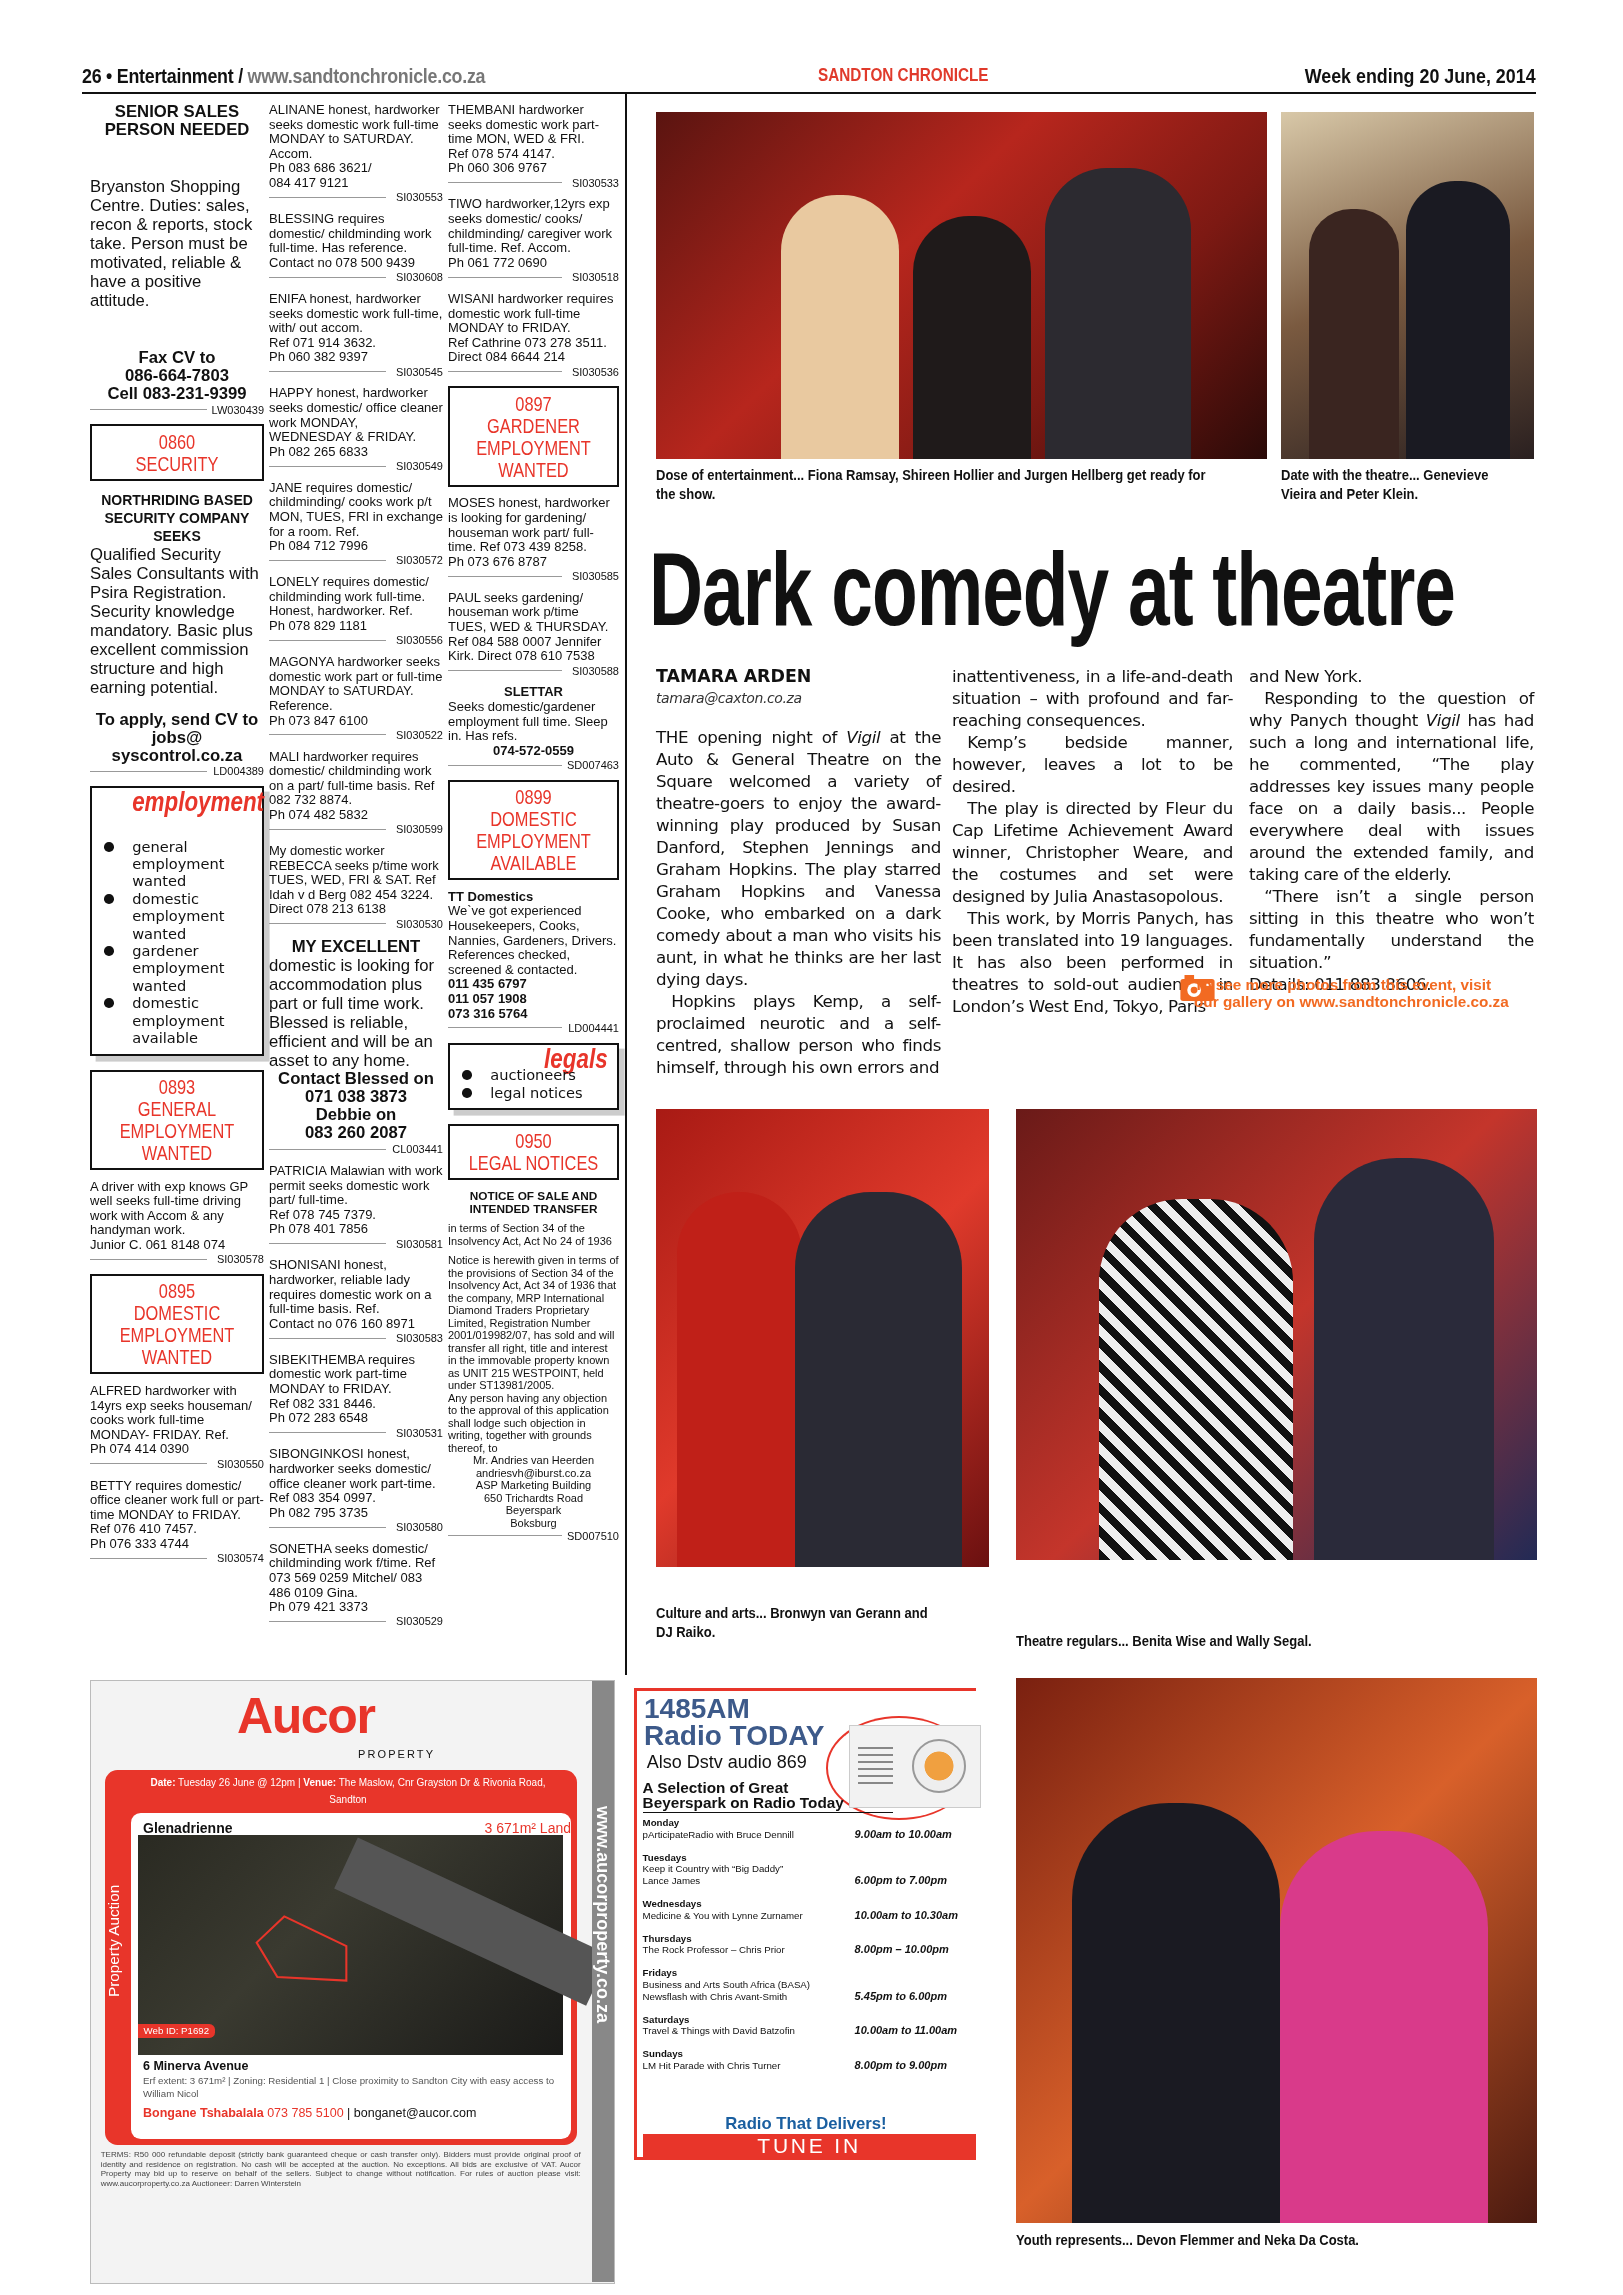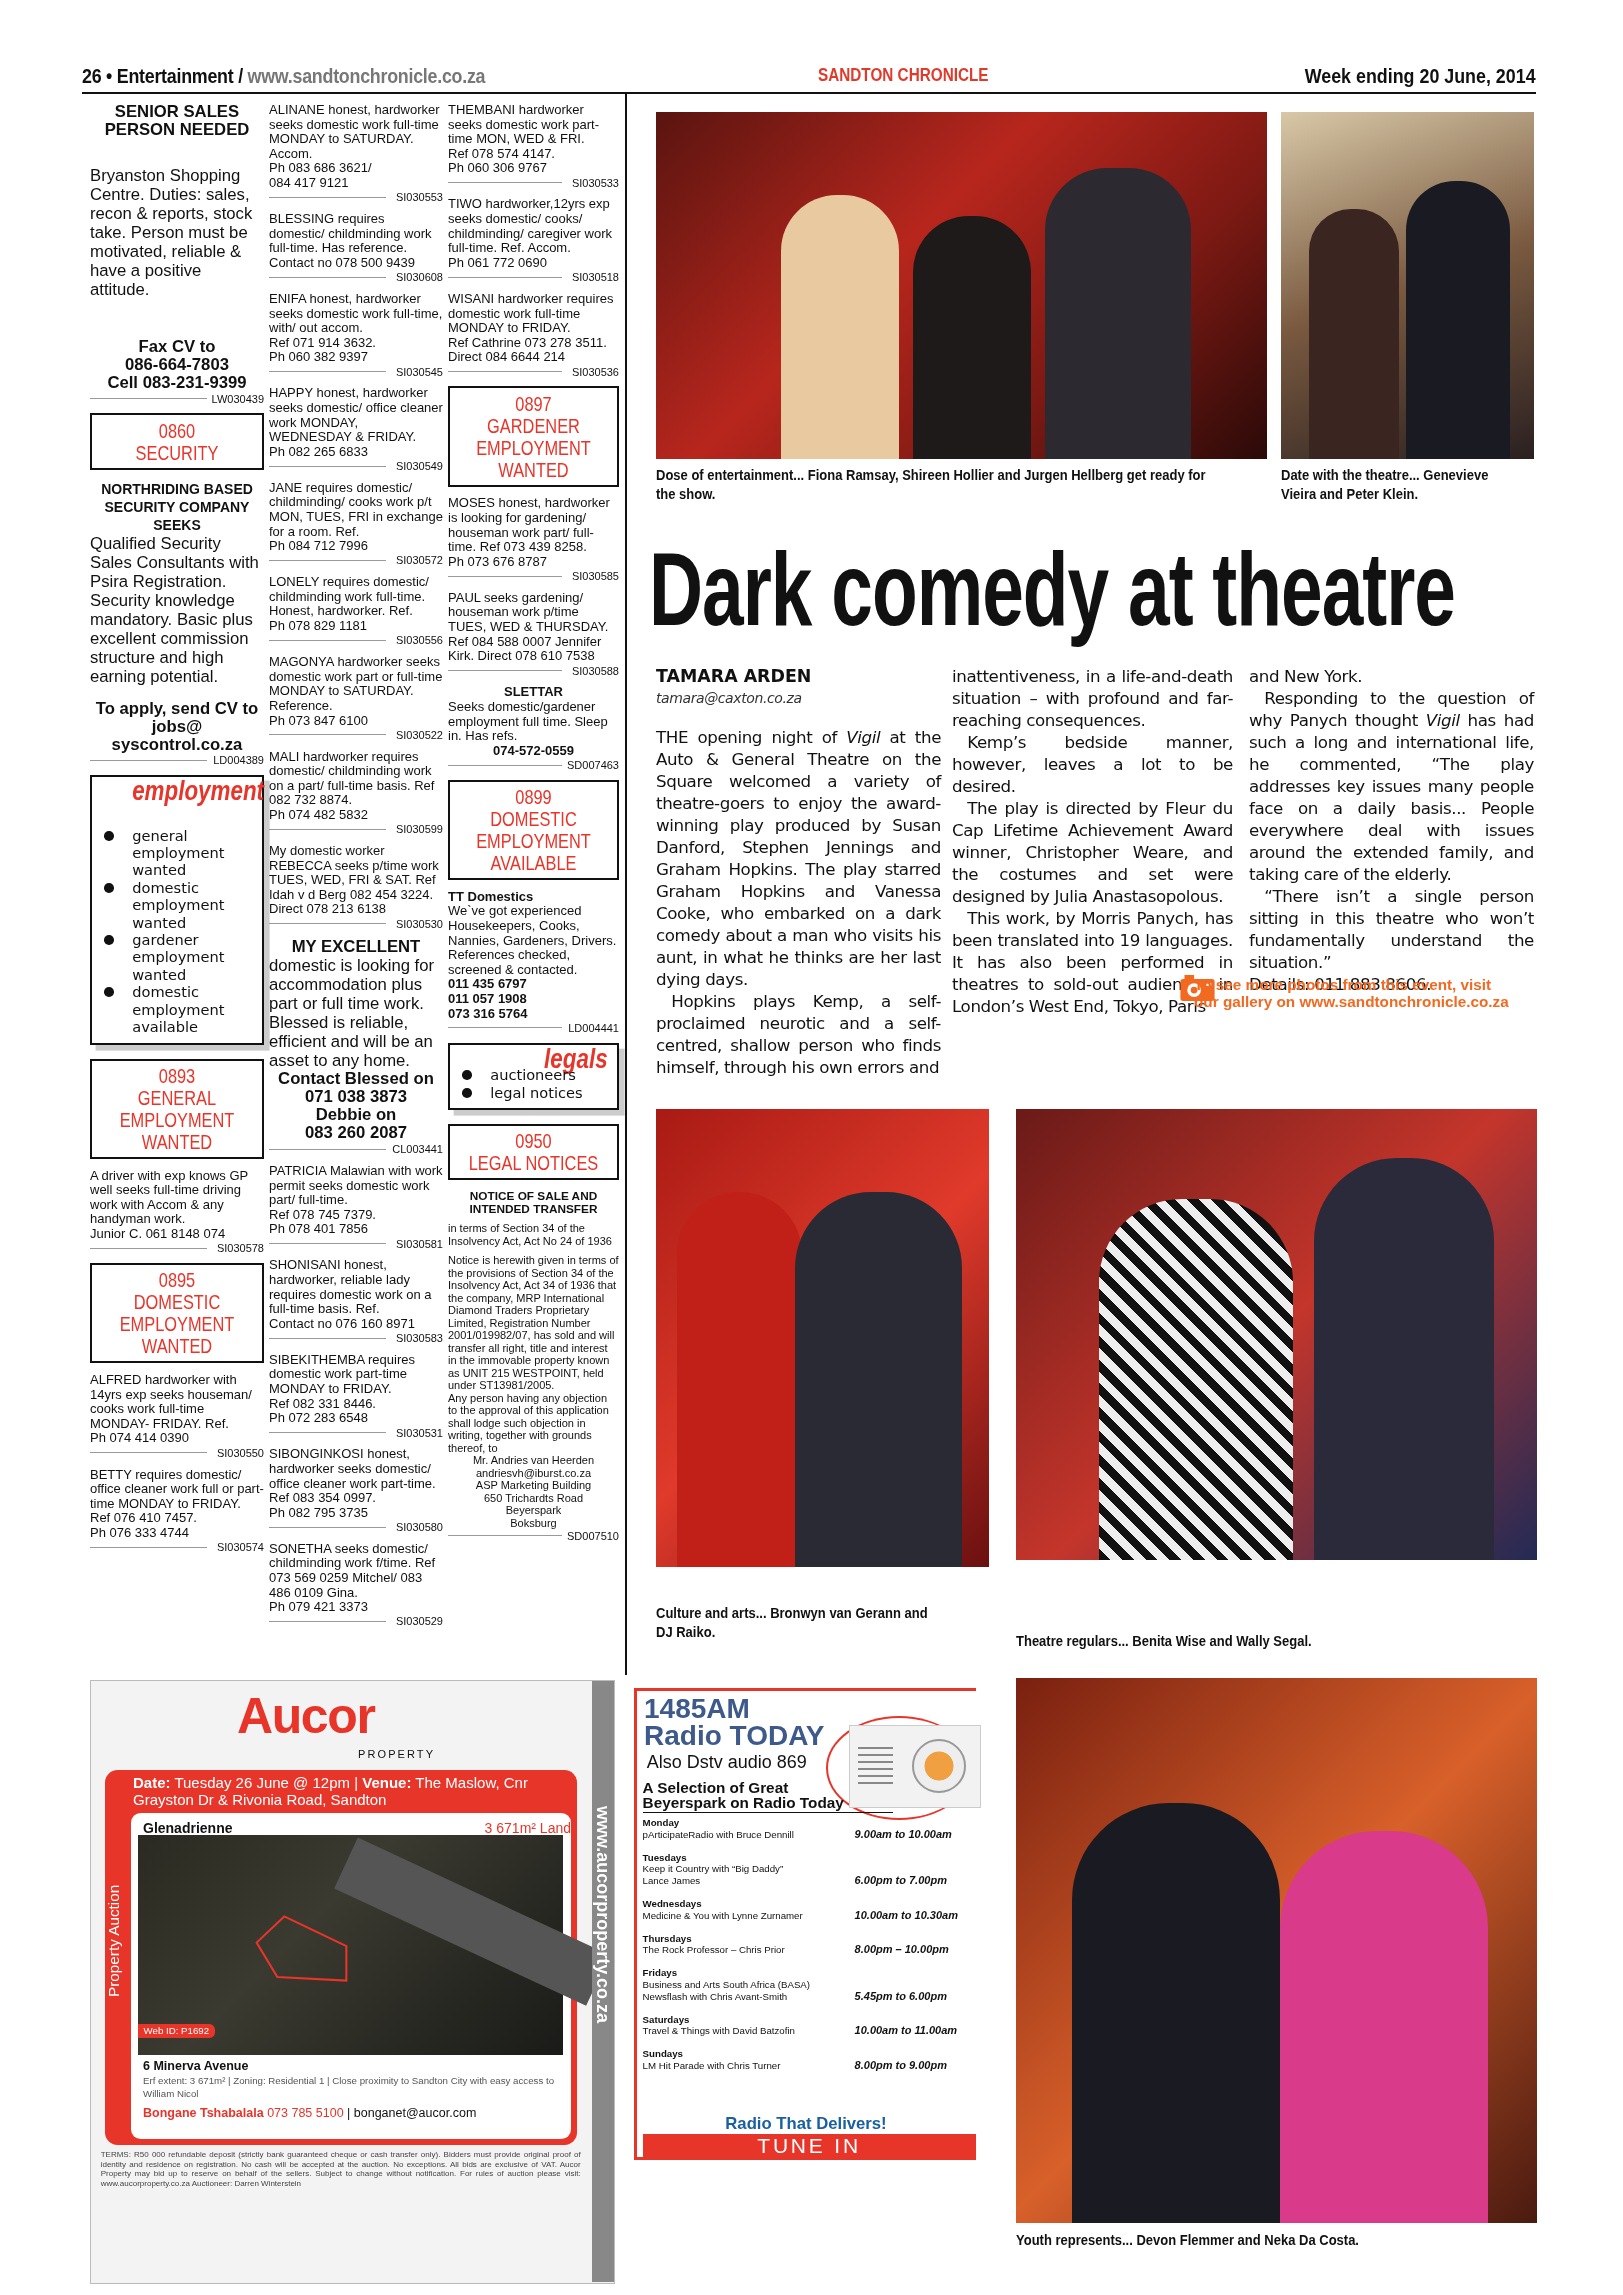--- a/index.html
+++ b/index.html
@@ -46,21 +46,21 @@
 <div class="abs hdr">
   <div class="l"><span>26 • Entertainment /</span> <span class="url">www.sandtonchronicle.co.za</span></div>
   <div class="c">SANDTON CHRONICLE</div>
   <div class="r">Week ending 20 June, 2014</div>
 </div>
 <div class="abs hrule"></div>
 <div class="abs vrule"></div>
 
 <div class="col" style="left:90px;top:103px;width:174px">
   <div class="ad">
-    <p class="bighead" style="white-space:pre-line;margin-bottom:27px">SENIOR SALES
+    <p class="bighead" style="white-space:pre-line;margin-bottom:38px">SENIOR SALES
 PERSON NEEDED</p>
     <p class="bigbody" style="white-space:normal">Bryanston Shopping Centre.
 Duties: sales, recon &amp; reports, stock take.
 Person must be motivated, reliable &amp; have a positive attitude.</p>
     <p class="bighead" style="white-space:pre-line;margin-top:39px">Fax CV to
 086-664-7803
 Cell 083-231-9399</p>
     <div class="ref">LW030439</div>
   </div>
   <div class="catbox">
@@ -326,21 +326,21 @@
 <div class="photo" style="left:1016px;top:1678px;width:521px;height:545px;background:linear-gradient(135deg,#7a2010,#d8602a 50%,#4a1a10)">
   <div class="abs" style="left:56px;top:125px;width:208px;height:420px;border-radius:97px 97px 0 0;background:#1a1a22"></div>
   <div class="abs" style="left:264px;top:153px;width:208px;height:392px;border-radius:97px 97px 0 0;background:#d93a8a"></div>
 </div>
 <div class="cap" style="left:1016px;top:2230px;width:521px">Youth represents... Devon Flemmer and Neka Da Costa.</div>
 
 <div class="abs aucor">
   <div class="abs" style="left:146px;top:5.6px;font-size:50px;font-weight:bold;color:#e8352a;letter-spacing:-1.4px">Aucor</div>
   <div class="abs" style="left:267px;top:67px;font-size:11px;letter-spacing:2.1px">PROPERTY</div>
   <div class="abs" style="left:14px;top:89px;width:472px;height:375px;background:#e8352a;border-radius:12.5px"></div>
-  <div class="abs" style="left:42px;top:94px;width:430px;font-size:15px;color:#fff;line-height:16.7px">
+  <div class="abs" style="left:42px;top:94px;width:430px;font-size:10px;color:#fff;text-align:center;line-height:16.7px">
     <b>Date:</b> <span>Tuesday 26 June @ 12pm</span> | <b>Venue:</b> <span>The Maslow, Cnr Grayston Dr &amp; Rivonia Road, Sandton</span>
   </div>
   <div class="abs" style="left:40px;top:132px;width:440px;height:326px;background:#fff;border-radius:9.7px"></div>
   <div class="abs" style="left:52px;top:139px;font-size:14px;font-weight:bold">Glenadrienne</div>
   <div class="abs" style="right:43px;top:139px;font-size:14px;color:#e8352a">3 671m² Land</div>
   <div class="abs" style="left:47px;top:154px;width:425px;height:220px;background:linear-gradient(135deg,#2a2a22,#3a3a30 40%,#1a1a18)">
     <div class="abs" style="left:208px;top:0;width:278px;height:56px;background:#555;transform:rotate(25deg);transform-origin:left"></div>
     <svg class="abs" style="left:115px;top:80px" width="97" height="69" viewBox="0 0 140 100">
         <polygon points="45,2 135,45 135,95 35,90 5,40" fill="none" stroke="#e8352a" stroke-width="3"></polygon>
       </svg>

